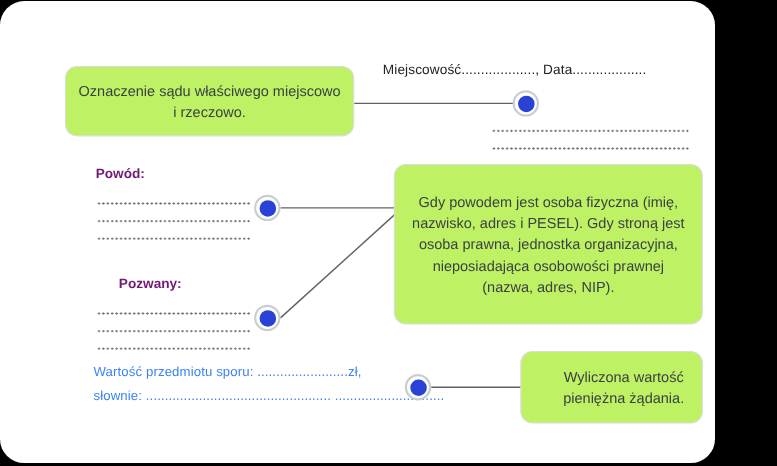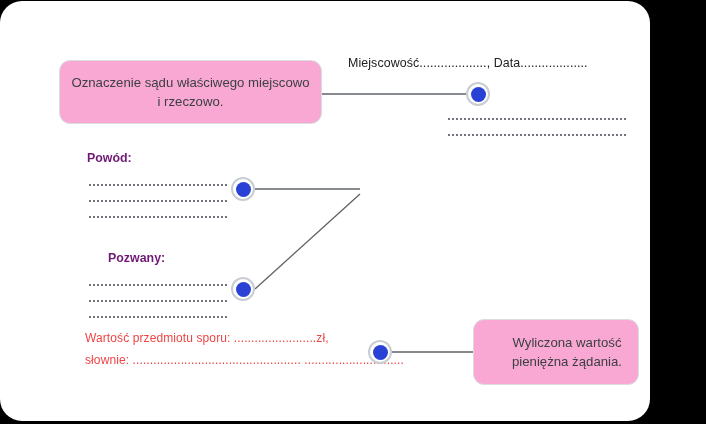--- a/index.html
+++ b/index.html
@@ -2,31 +2,31 @@
 <html><head>
 <meta charset="utf-8">
 <style>
   html,body{margin:0;padding:0;background:#000;}
   body{width:706px;height:424px;overflow:hidden;font-family:"Liberation Sans",sans-serif;}
   .stage{position:relative;width:706px;height:424px;}
   .card{position:absolute;left:0;top:1px;width:650px;height:420px;background:#fff;border-radius:22px;overflow:hidden;}
   .layer{position:absolute;inset:0;}
   svg.lines{position:absolute;left:0;top:0;width:706px;height:424px;pointer-events:none;}
 
-  .cbox{position:absolute;background:#f9a8d4;border:1px solid #d9dce1;border-radius:11px;
+  .cbox{position:absolute;background:#bef264;border:1px solid #d9dce1;border-radius:11px;
         box-sizing:border-box;display:flex;align-items:center;justify-content:center;text-align:center;
         color:#3c4043;font-size:13.2px;line-height:1.45;padding:8px 10px;}
 
   .node{position:absolute;width:24px;height:24px;border-radius:50%;background:#fff;
         border:2px solid #c8cdd4;box-sizing:border-box;display:flex;align-items:center;justify-content:center;}
   .node i{display:block;width:15px;height:15px;border-radius:50%;background:#2a41d6;}
 
   .hdr{position:absolute;font-size:12.4px;color:#202124;white-space:nowrap;letter-spacing:.1px;}
   .lbl{position:absolute;font-size:12.4px;font-weight:bold;color:#701a75;white-space:nowrap;}
-  .ftxt{position:absolute;font-size:12px;color:#ef4444;white-space:nowrap;letter-spacing:.1px;}
+  .ftxt{position:absolute;font-size:12px;color:#3b82f6;white-space:nowrap;letter-spacing:.1px;}
 
   .dots{position:absolute;height:2px;
         background-image:radial-gradient(circle,#6f737a 0.9px,transparent 1.1px);
         background-size:4px 2px;background-repeat:repeat-x;}
 </style>
 </head>
 <body>
 
 <div class="stage">
   <div class="card">
@@ -50,20 +50,21 @@
       <div class="lbl" style="left:87px;top:150px;">Powód:</div>
       <div class="dots" style="left:88px;top:183px;width:140px;"></div>
       <div class="dots" style="left:88px;top:199px;width:140px;"></div>
       <div class="dots" style="left:88px;top:215px;width:140px;"></div>
 
       <div class="lbl" style="left:87px;top:250px;margin-left:21px;">Pozwany:</div>
       <div class="dots" style="left:88px;top:283px;width:140px;"></div>
       <div class="dots" style="left:88px;top:299px;width:140px;"></div>
       <div class="dots" style="left:88px;top:315px;width:140px;"></div>
 
+      <div class="cbox" style="left:358px;top:148px;width:281px;height:146px;">Gdy powodem jest osoba fizyczna (imię, nazwisko, adres i PESEL). Gdy stroną jest osoba prawna, jednostka organizacyjna, nieposiadająca osobowości prawnej (nazwa, adres, NIP).</div>
 
       <div class="ftxt" style="left:85px;top:330px;">Wartość przedmiotu sporu: ........................zł,</div>
       <div class="ftxt" style="left:85px;top:352px;">słownie: ................................................. .............................</div>
 
       <div class="cbox" style="left:473px;top:318px;width:166px;height:66px;padding-left:32px;">Wyliczona wartość pieniężna żądania.</div>
 
       <div class="node" style="left:466px;top:81px;">
         <i></i>
       </div>
       <div class="node" style="left:231px;top:176px;">

